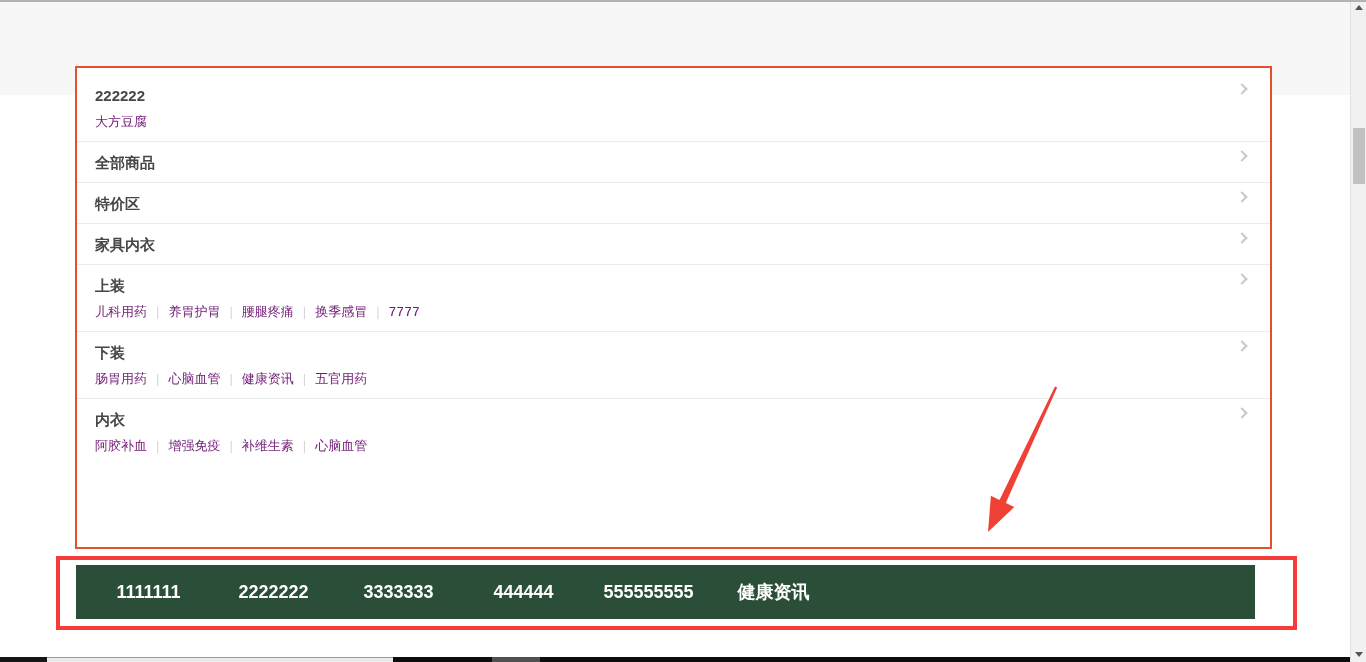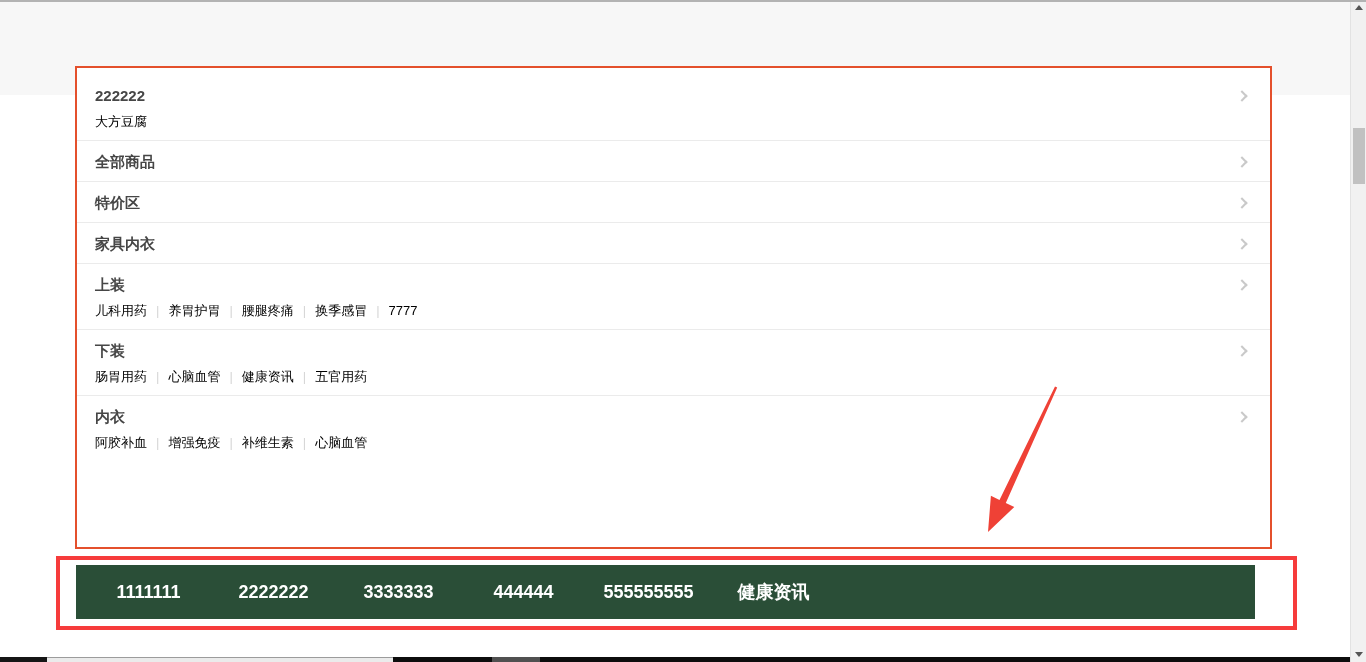--- a/index.html
+++ b/index.html
@@ -10,26 +10,26 @@
   
   .top-edge { position:absolute; left:0; top:0; width:1366px; height:2px; background:#b3b3b3; z-index:30; }
   .header-band { position:absolute; left:0; top:2px; width:1350px; height:93px; background:#f7f7f7; }
 
   
   .panel { position:absolute; left:75px; top:66px; width:1197px; height:483px;
            background:#fff; border:2px solid #e4502c; overflow:hidden; z-index:2; }
   .section { padding:10px 18px 9px 18px; border-bottom:1px solid #ebebeb; }
   .section:first-child { padding-top:17px; }
   .section:last-child { border-bottom:none; padding-bottom:16px; }
-  .title-row { display:flex; justify-content:space-between; align-items:center; cursor:pointer; }
+  .title-row { display:flex; justify-content:space-between; cursor:pointer; }
   .sec-title { font-size:15px; font-weight:bold; color:#464646; line-height:21px; }
   .chevron { width:8px; height:8px; border-top:2px solid #c9c9c9; border-right:2px solid #c9c9c9;
              transform:rotate(45deg); margin-right:6px; flex:0 0 auto; }
   .links { margin-top:7px; font-size:13px; line-height:18px; }
-  .sublink { color:#000000; text-decoration:none; cursor:pointer; }
+  .sublink { color:#701a75; text-decoration:none; cursor:pointer;font-family:Liberation Mono, monospace; }
   .sep { color:#d6d6d6; margin:0 9px; }
 
   
   .footer-bar { position:absolute; left:76px; top:565px; width:1179px; height:54px;
                 background:#2a4e37; display:flex; align-items:center; padding-left:10px; z-index:2; }
   .footer-item { width:125px; text-align:center; color:#ffffff; font-size:18px; font-weight:bold; cursor:pointer; }
 
   
   .anno-rect { position:absolute; left:56px; top:556px; width:1241px; height:74px;
                border:4px solid #f63b3b; z-index:10; pointer-events:none; }

